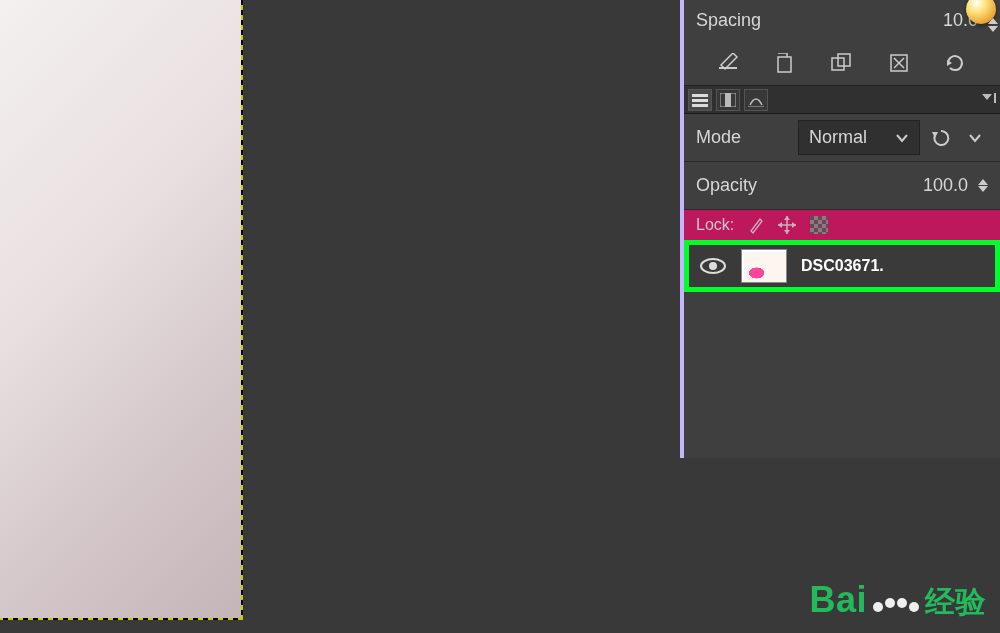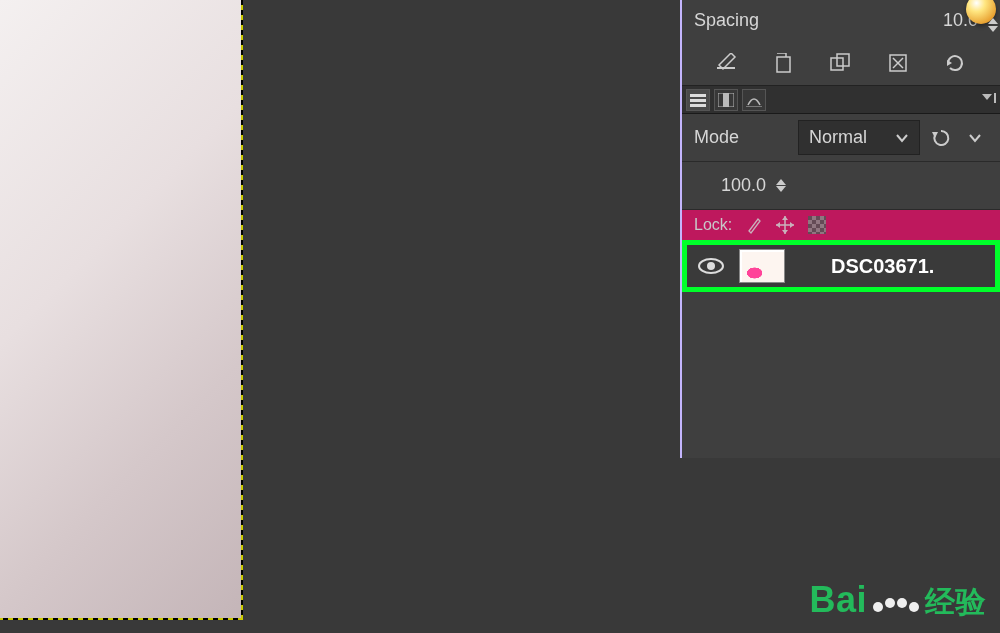--- a/index.html
+++ b/index.html
@@ -18,21 +18,21 @@
     repeating-linear-gradient(90deg, #c9c900 0 5px, #000 5px 10px),
     repeating-linear-gradient(0deg, #c9c900 0 5px, #000 5px 10px),
     repeating-linear-gradient(90deg, #c9c900 0 5px, #000 5px 10px);
   background-repeat: no-repeat;
   background-position: right 0, 0 bottom, left 0, 0 top;
   background-size: 2px 100%, 100% 2px, 2px 100%, 100% 2px;
   border: none;
   pointer-events: none;
 }
 
-.right-panel { position: absolute; right: 0; top: 0; width: 320px; height: 458px; background: #3f3f3f; border-left: 2px solid #c4b5fd; }
+.right-panel { position: absolute; right: 0; top: 0; width: 320px; height: 458px; background: #3f3f3f; border-left: 4px solid #c4b5fd; }
 
 .spacing-row { display: flex; align-items: center; height: 40px; padding: 0 12px; background: #3f3f3f; color: #d6d6d6; font-size: 18px; position: relative; }
 .spacing-label { flex: 1; }
 .spacing-value { color: #d6d6d6; margin-right: 10px; }
 .circle-icon { position: absolute; right: 4px; top: -6px; width: 30px; height: 30px; border-radius: 50%; background: radial-gradient(circle at 35% 30%, #fff 0%, #ffe680 30%, #e8a030 75%, #a66500 100%); box-shadow: 0 2px 4px rgba(0,0,0,0.4); }
 .spinner { display: flex; flex-direction: column; gap: 2px; position: absolute; right: 2px; top: 18px; }
 .spinner-arrow { width: 10px; height: 6px; cursor: pointer; }
 .spinner-arrow svg { display: block; }
 
 .toolbar-row { display: flex; align-items: center; justify-content: space-around; height: 46px; padding: 0 16px; background: #3f3f3f; border-bottom: 1px solid #222; }
@@ -65,21 +65,21 @@
 }
 
 .layer-list { background: #3f3f3f; }
 .layer-row {
   display: flex; align-items: center; height: 52px; padding: 0 10px;
   border: 5px solid #00ff2a; background: #3a3a3a; gap: 14px; cursor: pointer;
 }
 .eye-icon { color: #ddd; cursor: pointer; display: flex; align-items: center; }
 .layer-thumb { width: 46px; height: 34px; background: #fff; border: 1px solid #888; position: relative; overflow: hidden; }
 .layer-thumb::before { content: ''; position: absolute; left: 2px; top: 2px; width: 42px; height: 30px; background: radial-gradient(ellipse at 30% 70%, #f49 0%, #f49 18%, transparent 19%), linear-gradient(#fdf5f0, #fdf5f0); }
-.layer-name { color: #fff; font-size: 20px; font-weight: bold; margin-left: 32px; }
+.layer-name { color: #fff; font-size: 16px; font-weight: bold; }
 
 .watermark { position: absolute; right: 14px; bottom: 10px; text-align: right; color: #22c55e; opacity: 0.92; pointer-events: none; }
 .watermark .brand { font-size: 36px; font-weight: bold; letter-spacing: 0.5px; display: flex; align-items: baseline; justify-content: flex-end; gap: 6px; }
 .watermark .cn { font-size: 30px; font-weight: bold; }
 .watermark .sub { font-size: 18px; margin-top: 2px; }
 .paw { display: inline-flex; gap: 2px; margin-bottom: 4px; }
 .paw span { width: 10px; height: 10px; background: #fff; border-radius: 50%; display: inline-block; }
 .paw span:nth-child(2){ margin-top: -4px; }
 .paw span:nth-child(3){ margin-top: -4px; }
 </style>
@@ -188,20 +188,21 @@
         </svg>
     </div>
     <div class="mode-extra-btn">
       <svg width="14" height="10">
           <polyline points="2,2 7,8 12,2" fill="none" stroke="#ccc" stroke-width="2"></polyline>
         </svg>
     </div>
   </div>
 
   <div class="opacity-row">
+    <span class="opacity-label">Opacity</span>
     <span class="opacity-value">100.0</span>
     <div class="opacity-spinner">
       <svg width="10" height="6">
           <polygon points="5,0 10,6 0,6" fill="#ccc"></polygon>
         </svg>
       <svg width="10" height="6">
           <polygon points="0,0 10,0 5,6" fill="#ccc"></polygon>
         </svg>
     </div>
   </div>

